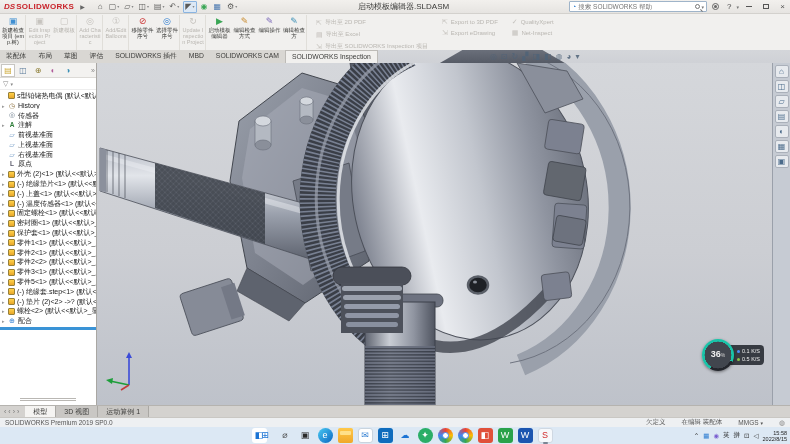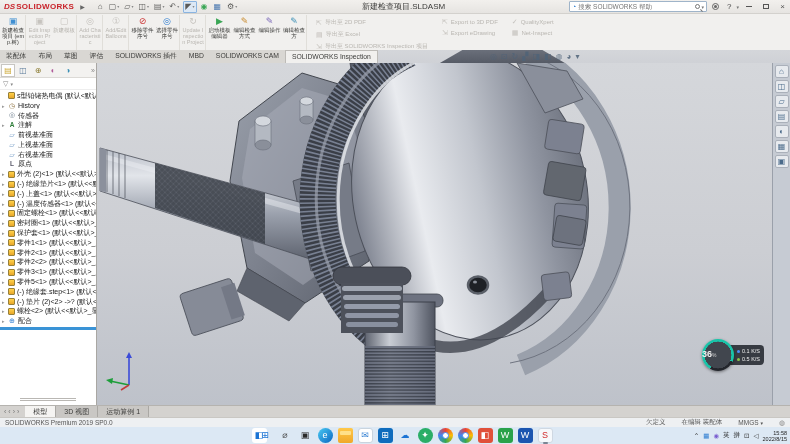--- a/index.html
+++ b/index.html
@@ -79,21 +79,21 @@
   .phandle div{width:56px;height:1px;background:#b9b7b3;margin:1px auto}
 
   
   .viewport{flex:1;position:relative;background:linear-gradient(180deg,#d5d7db,#ccced3 55%,#bec2ca);overflow:hidden}
   .model-svg{position:absolute;left:0;top:0}
   .taskpane{position:absolute;right:0;top:0;bottom:0;width:18px;background:#c6cbd3;border-left:1px solid #9aa0aa;display:flex;flex-direction:column;align-items:center;padding-top:2px;gap:2px}
   .tpbtn{width:14px;height:13px;background:#e7eaee;border:1px solid #aab0ba;border-radius:2px;font-size:8px;line-height:11px;text-align:center;color:#4a6a8a}
   .triad{position:absolute;left:8px;bottom:14px}
 
   .speed-widget{position:absolute;right:26px;bottom:34px;display:flex;align-items:center}
-  .sw-circle{width:32px;height:32px;border-radius:50%;background:radial-gradient(circle,#41464e 59%,transparent 60%),conic-gradient(from 210deg,#19c3a8 0 265deg,#23262c 265deg 360deg);display:flex;align-items:baseline;box-shadow:0 1px 3px rgba(0,0,0,.45);z-index:2;padding-top:10px}
+  .sw-circle{width:32px;height:32px;border-radius:50%;background:radial-gradient(circle,#41464e 59%,transparent 60%),conic-gradient(from 210deg,#19c3a8 0 265deg,#23262c 265deg 360deg);display:flex;align-items:baseline;justify-content:center;box-shadow:0 1px 3px rgba(0,0,0,.45);z-index:2;padding-top:10px}
   .sw-num{color:#f0f0f0;font-size:9px;font-weight:bold}
   .sw-unit{color:#cfcfcf;font-size:5px}
   .sw-pill{margin-left:-7px;background:rgba(43,47,54,.92);border-radius:4px;padding:3px 4px 3px 10px;display:flex;flex-direction:column;gap:2px;z-index:1}
   .sw-row{display:flex;align-items:center;gap:2px;font-size:5.5px;color:#eee;white-space:nowrap}
   .dot{width:3px;height:3px;border-radius:50%;flex:none}
 
   
   .bottomtabs{height:12px;background:#d4d2cf;border-top:1px solid #b5b3af;display:flex;align-items:stretch;font-size:7px}
   .btnav{color:#777;font-size:7px;line-height:11px;padding:0 4px;letter-spacing:2px}
   .btab{padding:0 8px;line-height:11px;background:#c9c7c4;border-right:1px solid #aaa8a4;color:#3b3b39;white-space:nowrap}
@@ -175,21 +175,21 @@
       <span class="qa">
         <span style="color: rgb(74, 120, 176);">▦</span>
         <span class="car"></span>
       </span>
 
       <span class="qa">
         <span>⚙</span>
         <span class="car">▾</span>
       </span>
     </div>
-  <div class="doc-title">新建检查项目.SLDASM</div>
+  <div class="doc-title">启动模板编辑器.SLDASM</div>
   <div class="searchbox">
     <span class="sico">◔</span>
     <input placeholder="搜索 SOLIDWORKS 帮助" style="">
     <span class="mag"></span>
     <span class="sb-caret">▾</span>
   </div>
   <span class="user-ico"></span>
   <span class="help-btn">?</span>
   <span class="sb-caret">▾</span>
   <span class="winbtn">

